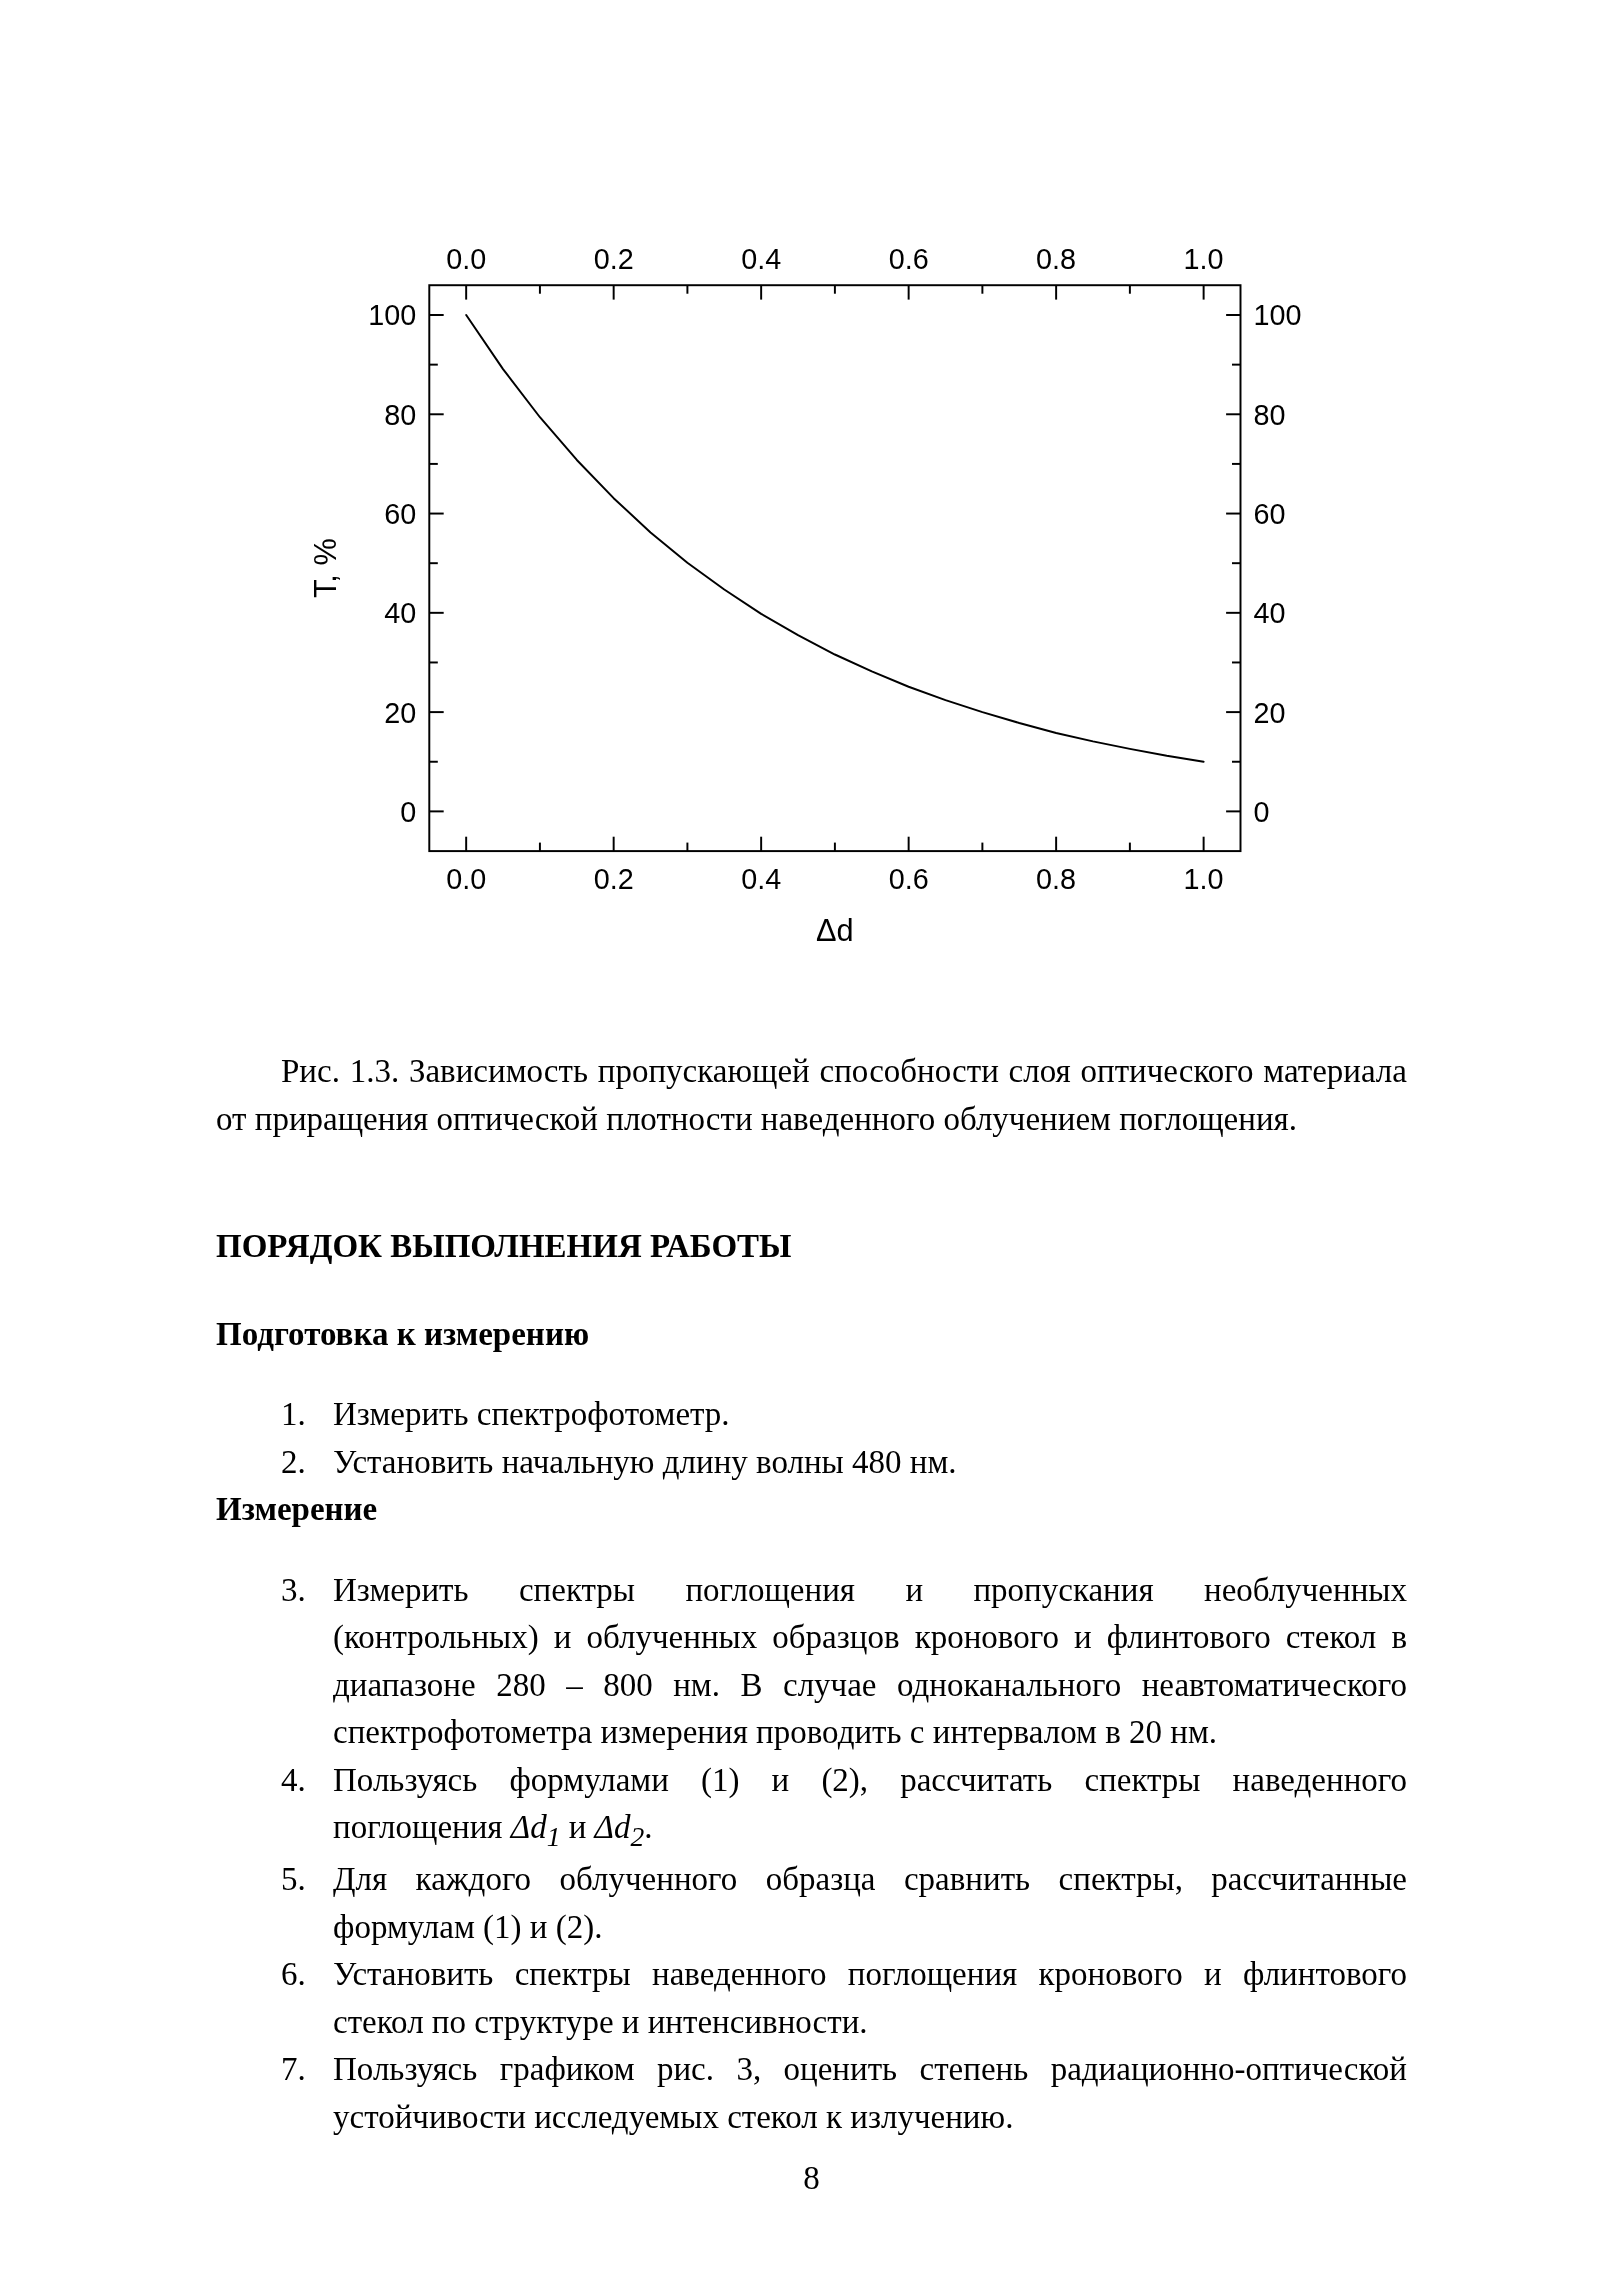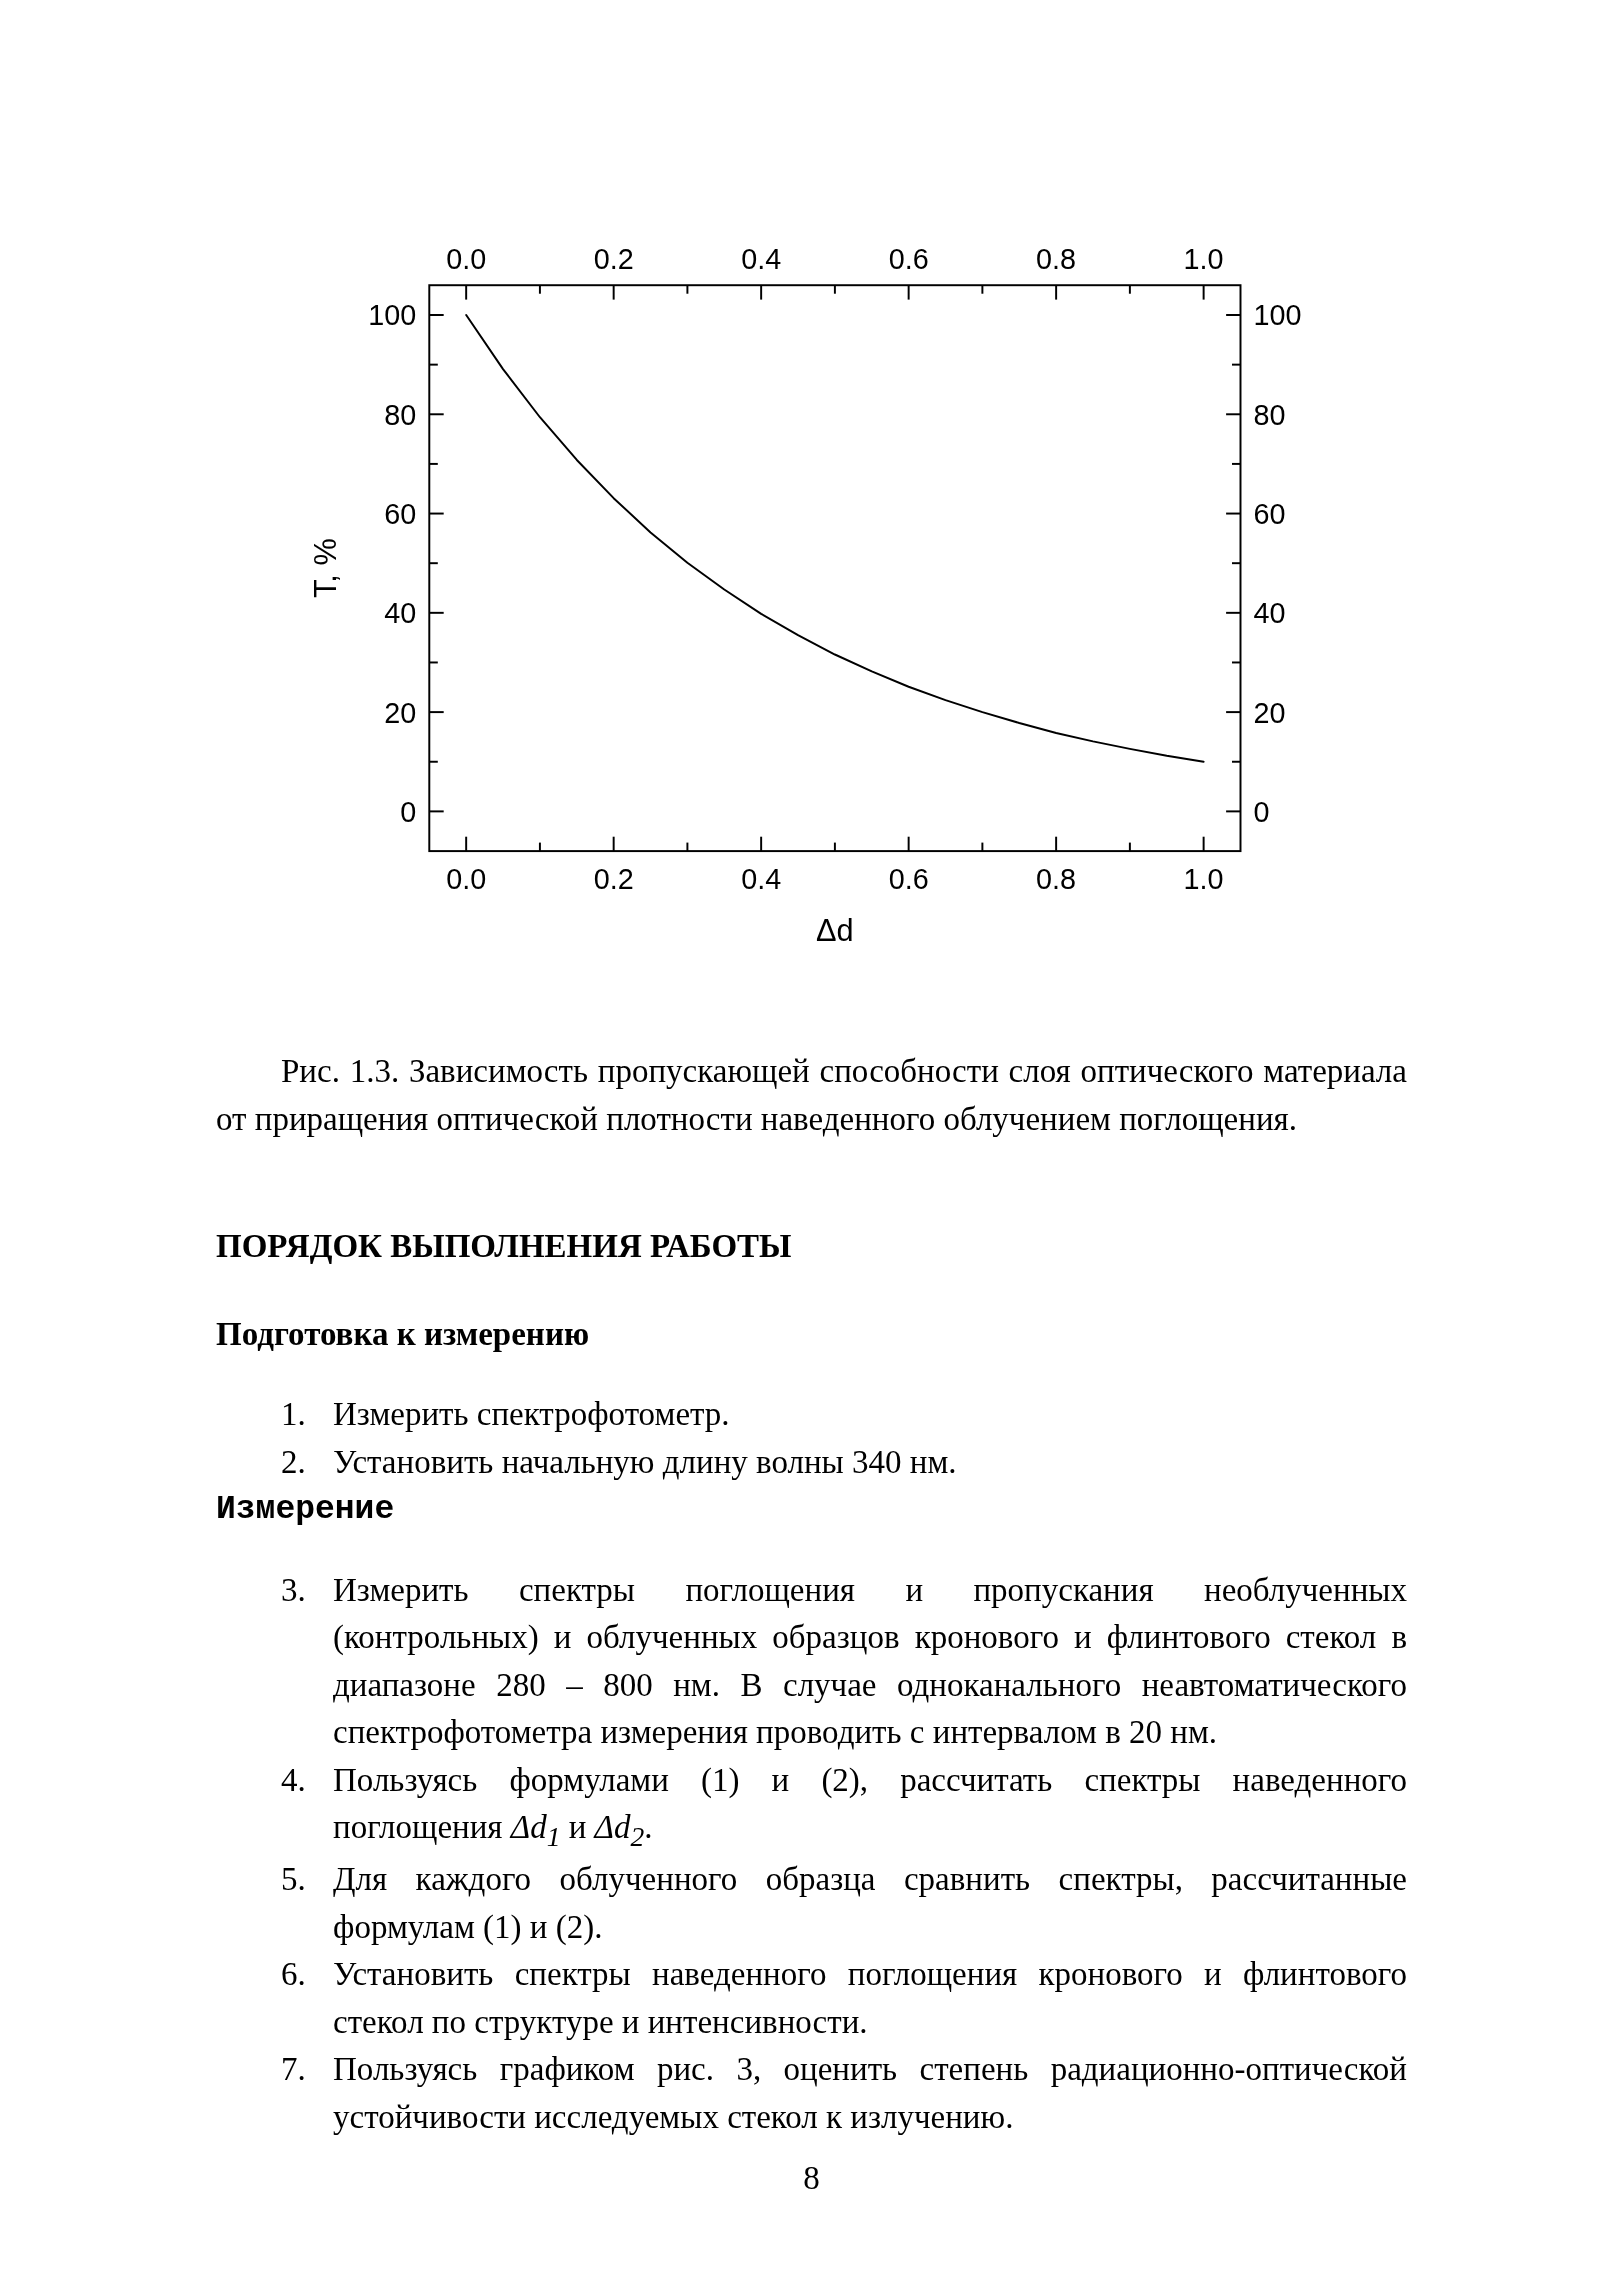--- a/index.html
+++ b/index.html
@@ -113,24 +113,24 @@
     <p class="heading">ПОРЯДОК ВЫПОЛНЕНИЯ РАБОТЫ</p>
 
     <p class="subheading">Подготовка к измерению</p>
 
     <div class="item">
       <span class="num">1.</span>
       <div class="body-plain">Измерить спектрофотометр.</div>
     </div>
     <div class="item">
       <span class="num">2.</span>
-      <div class="body-plain">Установить начальную длину волны 340 нм.</div>
+      <div class="body-plain">Установить начальную длину волны 480 нм.</div>
     </div>
 
-    <p class="subheading" style="margin-top:0;font-family:Liberation Mono, monospace;">Измерение</p>
+    <p class="subheading" style="margin-top:0;">Измерение</p>
 
     <div class="item">
       <span class="num">3.</span>
       <div class="body">Измерить спектры поглощения и пропускания необлученных (контрольных) и облученных образцов кронового и флинтового стекол в диапазоне 280 – 800 нм. В случае одноканального неавтоматического спектрофотометра измерения проводить с интервалом в 20 нм.</div>
     </div>
 
     <div class="item">
       <span class="num">4.</span>
       <div class="body"><span>Пользуясь формулами (1) и (2), рассчитать спектры наведенного поглощения </span><i><span>Δd</span><sub>1</sub></i><span> и </span><i><span>Δd</span><sub>2</sub></i><span>.</span></div>
     </div>

